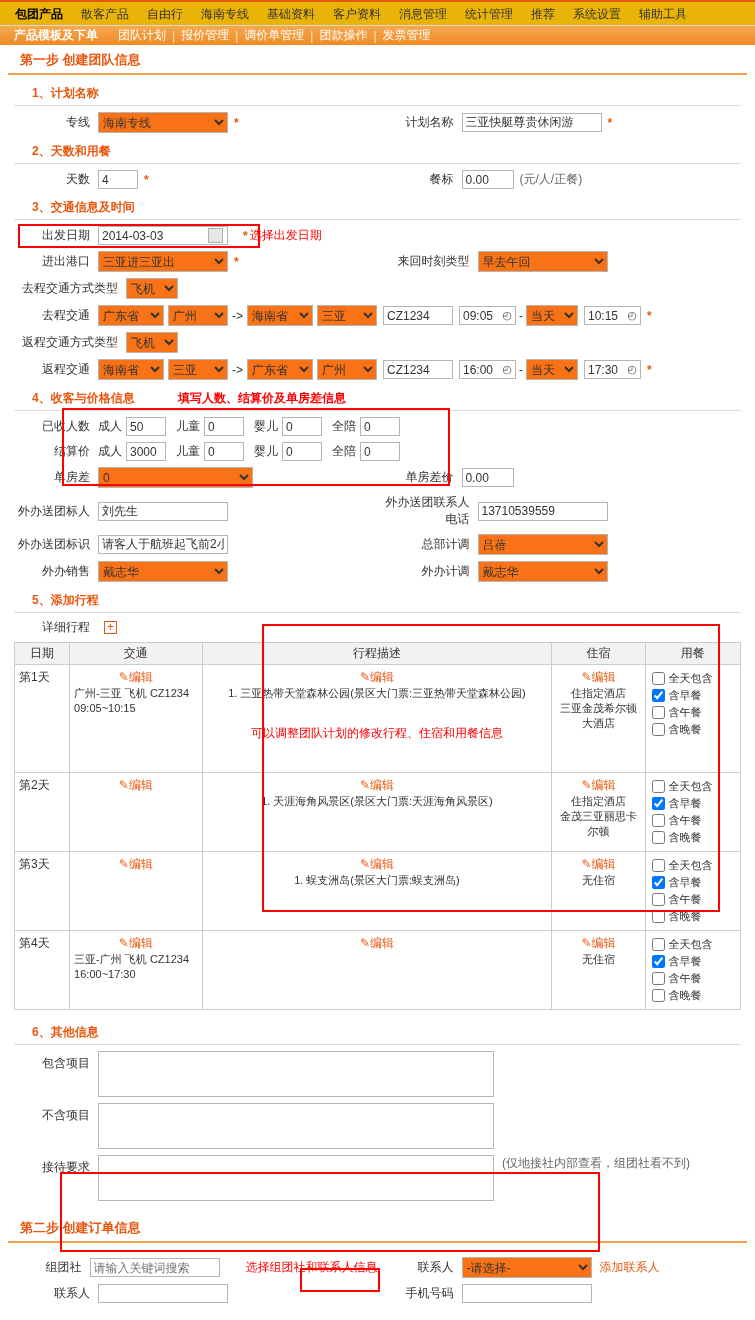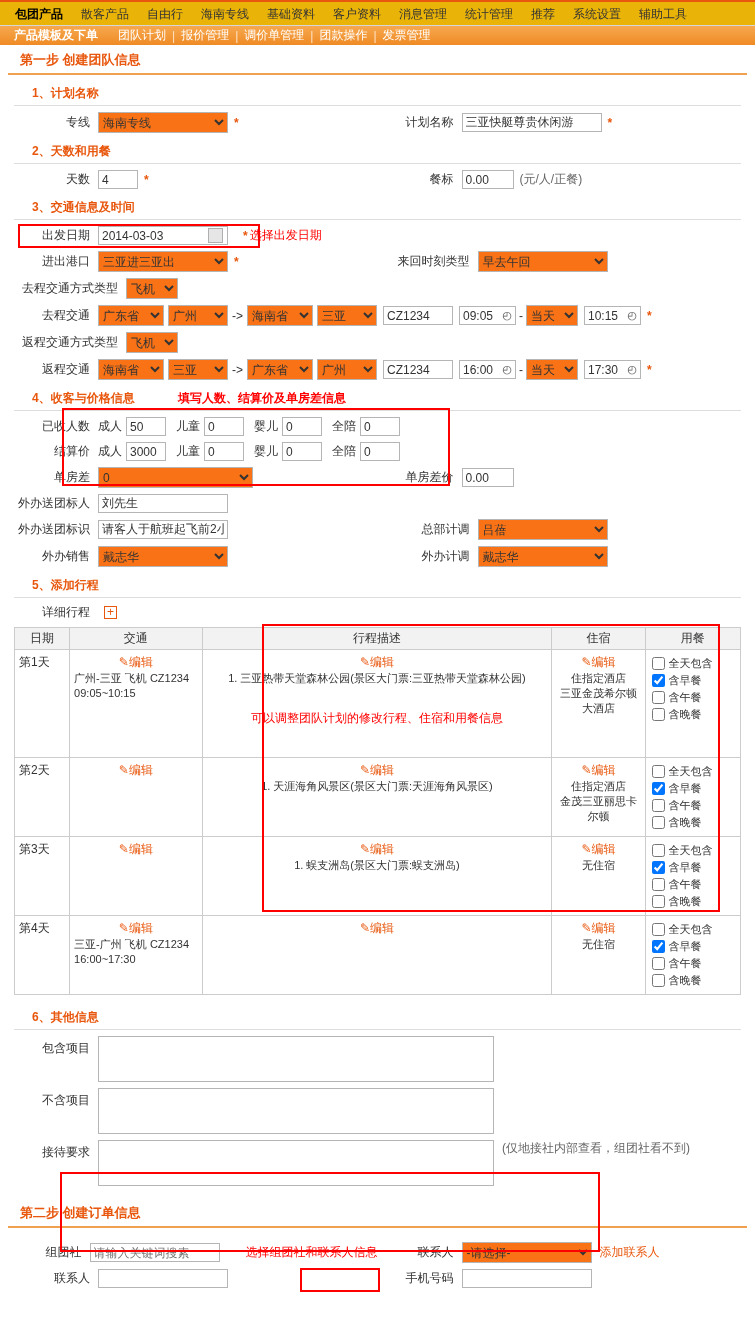--- a/index.html
+++ b/index.html
@@ -414,20 +414,24 @@
         <div class="lbl">单房差价</div>
         <input class="t w52" value="0.00" style="">
       </div>
     </div>
 
     <div class="row">
       <div class="half">
         <div class="lbl">外办送团标人</div>
         <input class="t w130" value="刘先生" style="">
       </div>
+      <div class="half">
+        <div class="lbl w100">外办送团联系人电话</div>
+        <input class="t w130" value="13710539559" style="">
+      </div>
     </div>
 
     <div class="row">
       <div class="half">
         <div class="lbl">外办送团标识</div>
         <input class="t w130" value="请客人于航班起飞前2小时到广州" style="">
       </div>
       <div class="half">
         <div class="lbl w100">总部计调</div>
         <select class="s w130"><option>吕蓓</option></select>

